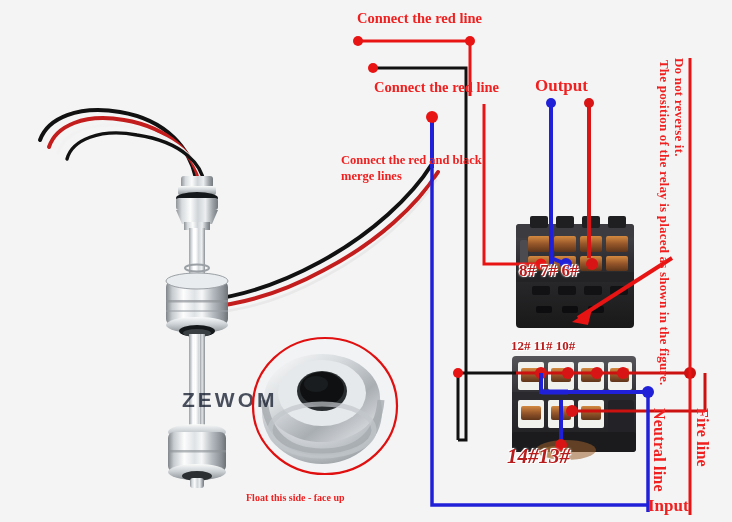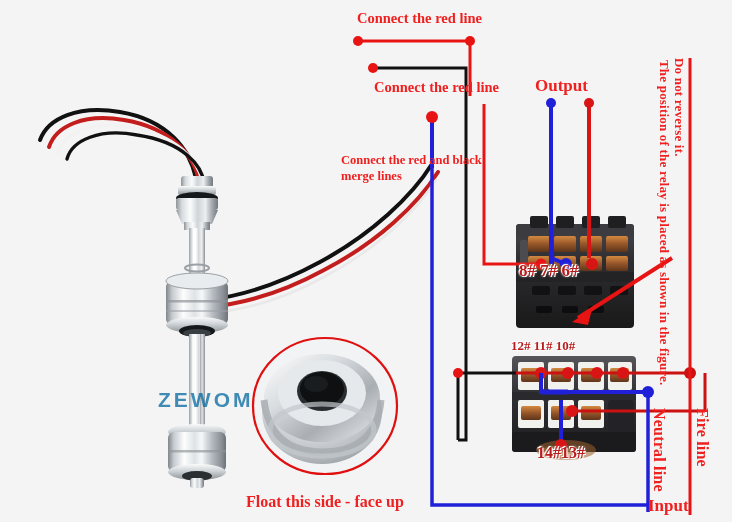--- a/index.html
+++ b/index.html
@@ -16,23 +16,23 @@
         font-family:"Liberation Serif", serif;
         writing-mode:vertical-rl;white-space:nowrap;letter-spacing:.2px;}
 
   .term{position:absolute;color:#b91c1c;font-weight:bold;
         font-family:"Liberation Serif", serif;white-space:nowrap;
         text-shadow:0 0 2px #fff,0 0 3px #fff,1px 1px 0 #fff,-1px -1px 0 #fff;}
 
   svg.layer{position:absolute;left:0;top:0;width:732px;height:522px;}
   svg.layer *{vector-effect:non-scaling-stroke;}
 
-  .wm{position:absolute;color:#0369a1;font-weight:bold;
+  .wm{position:absolute;color:#0f172a;font-weight:bold;
       font-family:"Liberation Sans", sans-serif;letter-spacing:3px;
-      opacity:.75;}
+      opacity:.75;margin-left:24px;}
 </style>
 </head>
 <body>
 
 <div id="stage">
 
   <svg class="layer" viewBox="0 0 732 522">
     <defs>
       <linearGradient id="steelV" x1="0" y1="0" x2="1" y2="0">
         <stop offset="0%" stop-color="#8e9398"></stop>
@@ -315,29 +315,29 @@
 
 
   <div class="lbl" style="left:357px;top:10px;font-size:14.5px;">Connect the red line</div>
 
   <div class="lbl" style="left:374px;top:79px;font-size:14.5px;">Connect the red line</div>
 
   <div class="lbl" style="left:341px;top:152px;font-size:12.5px;line-height:1.28;">Connect the red and black
 merge lines</div>
 
 
-  <div class="lbl" style="left:246px;top:492px;font-size:16px;">Float this side - face up</div>
+  <div class="lbl" style="left:246px;top:492px;font-size:10px;">Float this side - face up</div>
 
   <div class="lbl" style="left:535px;top:76px;font-size:17px;">Output</div>
 
   <div class="term" style="left:519px;top:261px;font-size:17px;">8# 7# 6#</div>
 
   <div class="term" style="left:511px;top:338px;font-size:13px;text-align:right;">12# 11# 10#</div>
 
-  <div class="term" style="left:537px;top:444px;font-size:16px;">14#13#</div>
+  <div class="term" style="left:507px;top:444px;font-size:21px;font-style:italic;">14#13#</div>
 
   <div class="vlbl" style="left:671px;top:58px;font-size:13px;">Do not reverse it.</div>
 
   <div class="vlbl" style="left:656px;top:60px;font-size:13px;">The position of the relay is placed as shown in the figure.</div>
 
   <div class="vlbl" style="left:650px;top:408px;font-size:16px;">Neutral line</div>
 
   <div class="vlbl" style="left:693px;top:408px;font-size:16px;">Fire line</div>
 
   <div class="lbl" style="left:648px;top:496px;font-size:17px;">Input</div>

